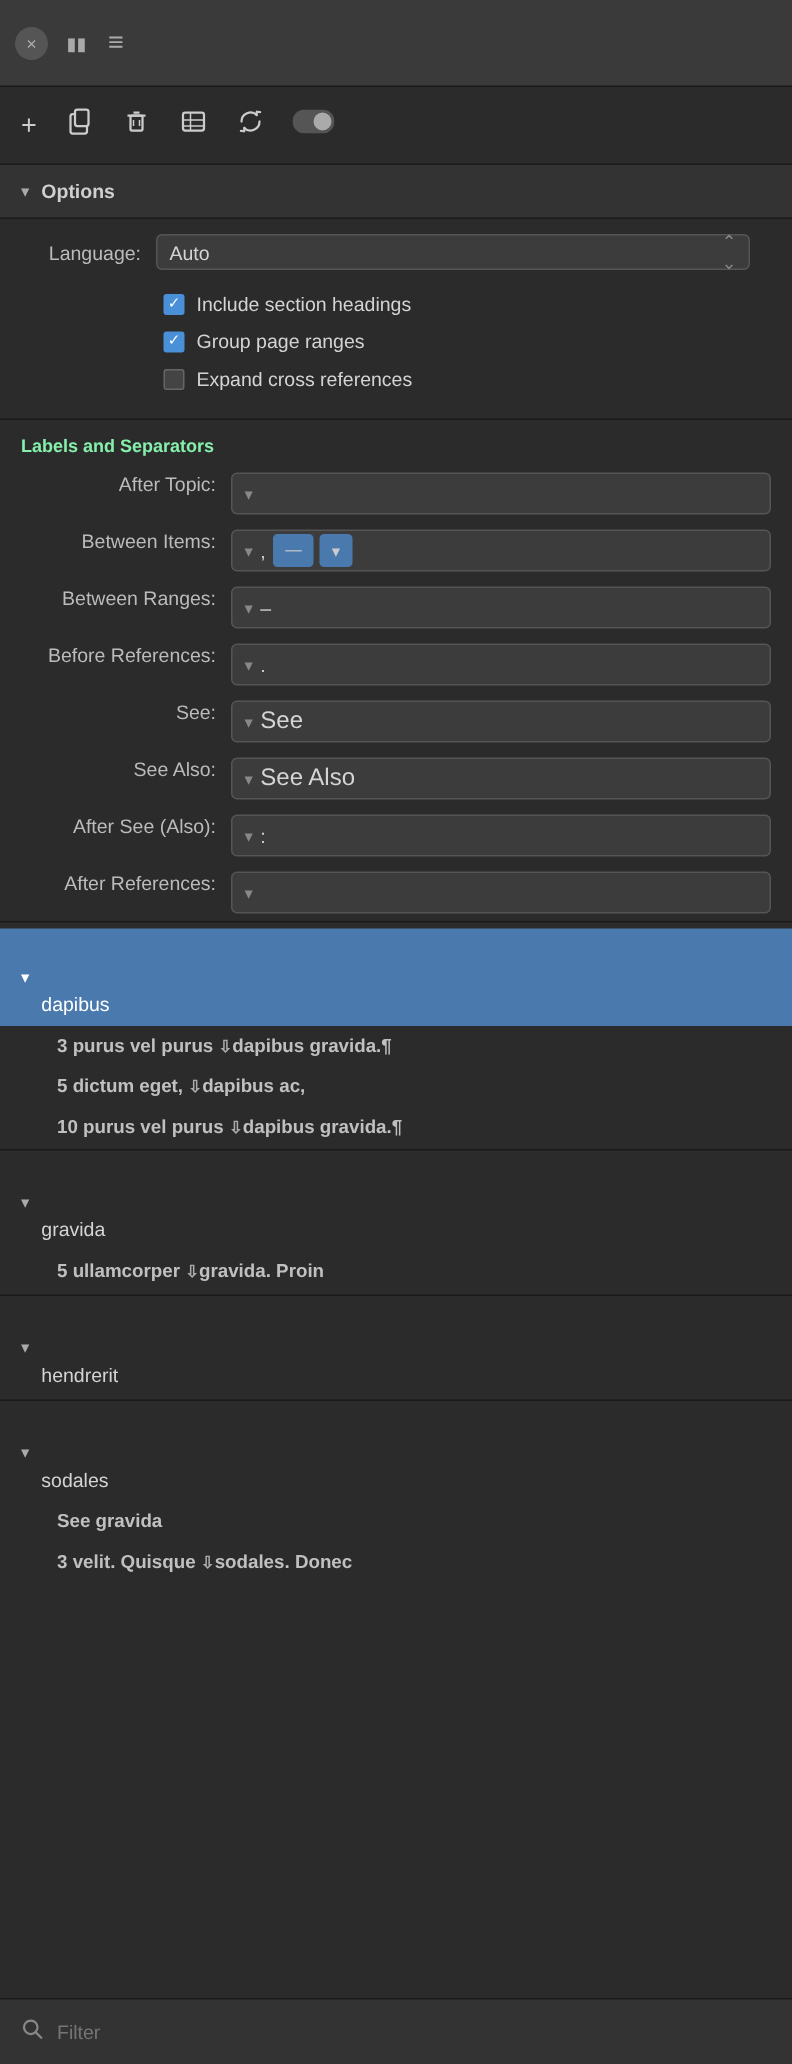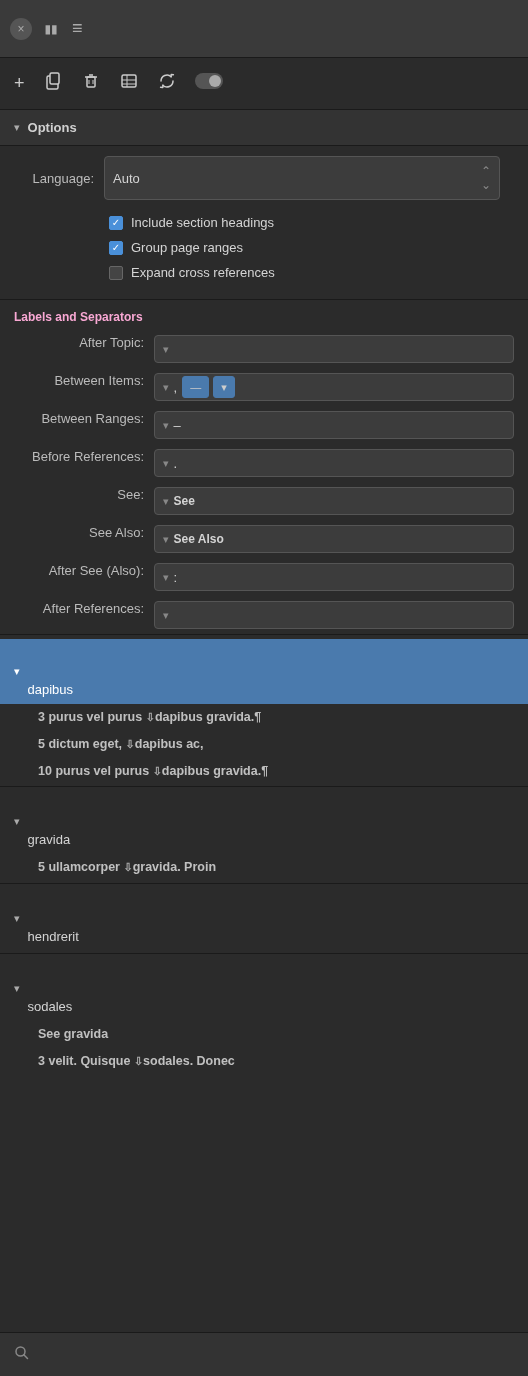--- a/index.html
+++ b/index.html
@@ -110,21 +110,21 @@
       flex: 1;
       background: #3c3c3c;
       border: 1px solid #555;
       border-radius: 4px;
       color: #d4d4d4;
       padding: 4px 8px;
       display: flex;
       align-items: center;
       justify-content: space-between;
       cursor: pointer;
-      height: 44px;
+      height: 24px;
     }
     .language-select-arrow {
       color: #888;
       font-size: 12px;
     }
 
     .checkbox-row {
       display: flex;
       align-items: center;
       padding: 5px 0 5px 95px;
@@ -146,21 +146,21 @@
     .checkbox-check {
       color: white;
       font-size: 10px;
       line-height: 1;
     }
 
     
     .subsection-label {
       font-size: 12px;
       font-weight: 600;
-      color: #f9a8d4;
+      color: #86efac;
       padding: 10px 14px 6px 14px;
       background: #2b2b2b;
     }
 
     .field-row {
       display: flex;
       align-items: flex-start;
       padding: 5px 14px;
       background: #2b2b2b;
     }
@@ -183,22 +183,22 @@
     }
     .dropdown-arrow {
       color: #888;
       font-size: 11px;
     }
     .field-text {
       color: #d4d4d4;
       font-size: 13px;
     }
     .field-text-large {
-      font-size: 12px;
-      font-weight: 700;
+      font-size: 16px;
+      font-weight: 400;
     }
 
     
     .between-items-controls {
       display: flex;
       align-items: center;
       gap: 4px;
     }
     .mini-btn {
       background: #555;
@@ -504,13 +504,14 @@
 
 <div style="height: 60px;"></div>
 
 <div class="filter-bar">
   <span class="filter-icon">
     <svg width="16" height="16" viewBox="0 0 16 16" fill="none">
       <circle cx="6.5" cy="6.5" r="4.5" stroke="#888" stroke-width="1.5" fill="none"></circle>
       <line x1="9.8" y1="9.8" x2="13.5" y2="13.5" stroke="#888" stroke-width="1.5" stroke-linecap="round"></line>
     </svg>
   </span>
+  <input class="filter-input" type="text" placeholder="Filter" style="">
 </div>
 
 </body></html>

